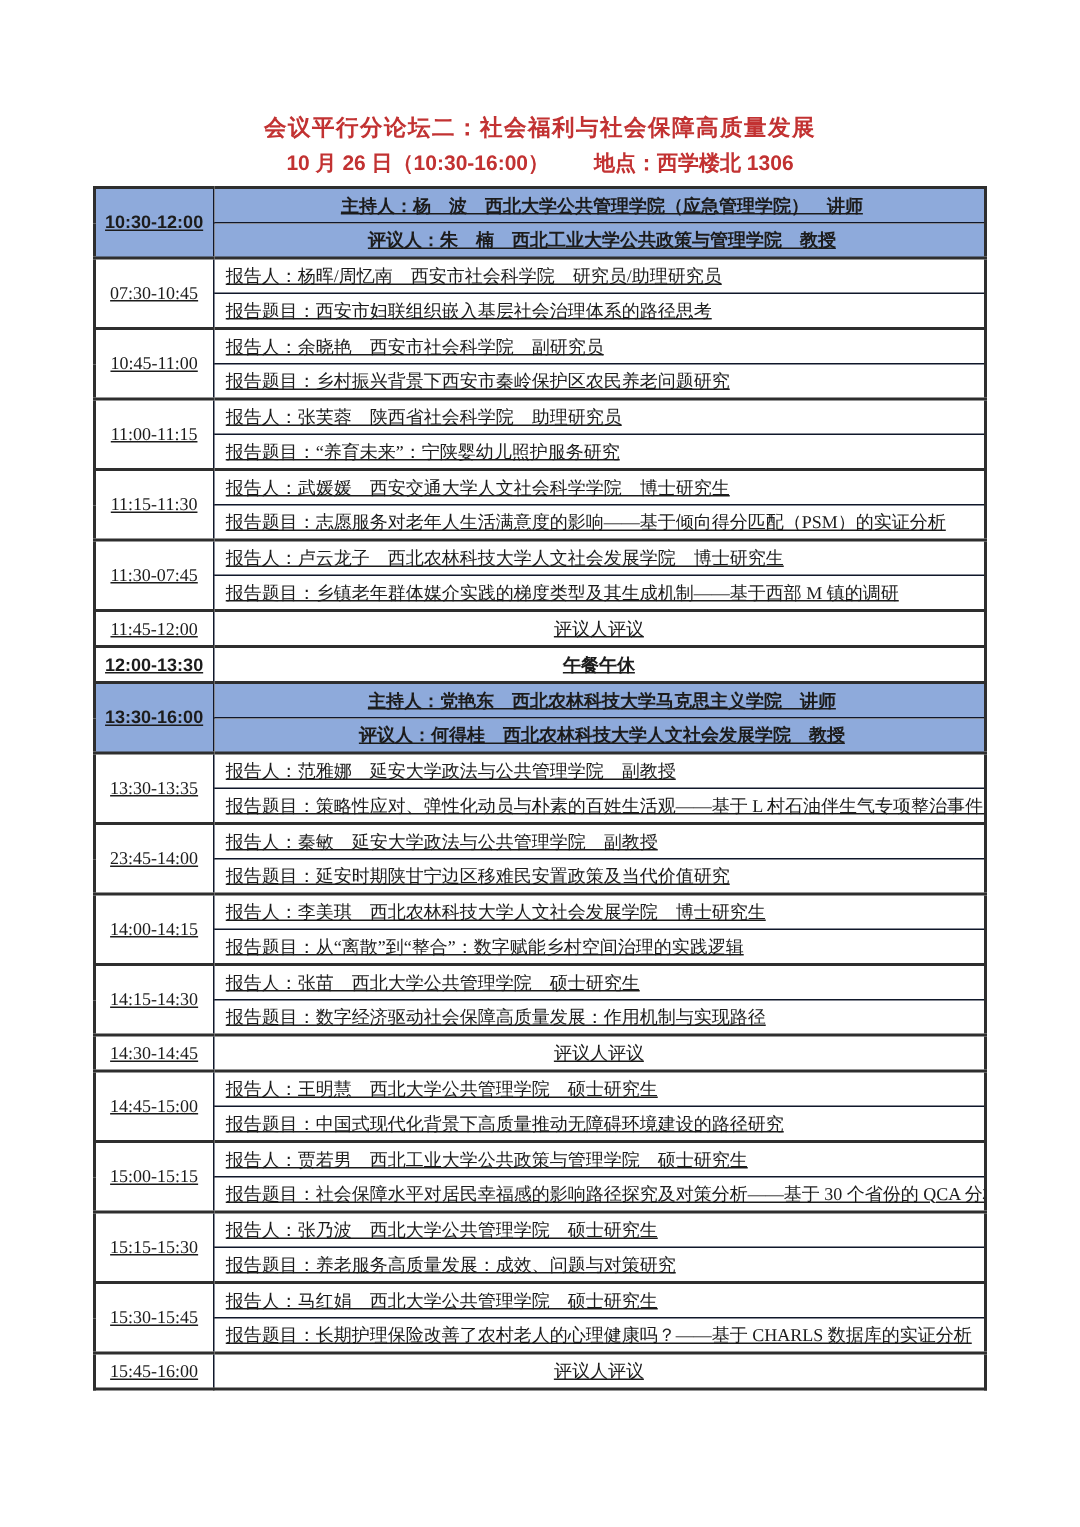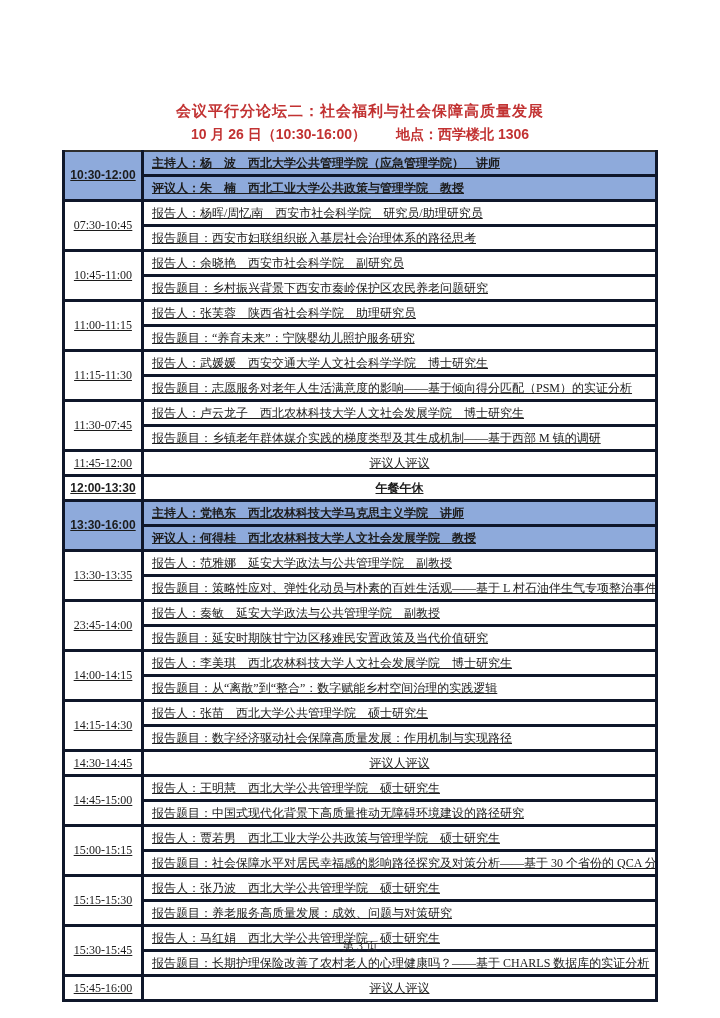--- a/index.html
+++ b/index.html
@@ -6,21 +6,21 @@
   .page {
     position:relative;
     width:720px; height:1018px;
     background:#ffffff;
     font-family:"Liberation Serif", serif;
     color:#1c1c1c;
     overflow:hidden;
   }
   .title {
     margin:0;
-    padding-top:102px;
+    padding-top:76px;
     text-align:center;
     font-family:Liberation Mono, monospace;
     font-size:15px;
     font-weight:bold;
     color:#c23232;
     letter-spacing:1px;
   }
   .subtitle {
     margin-top:5px;
     text-align:center;
@@ -33,21 +33,21 @@
   table.schedule {
     width:596px;
     margin:6px auto 0 auto;
     border-collapse:collapse;
     table-layout:fixed;
     border:2px solid #2e2e2e;
     text-decoration:underline;
   }
   col.c-time { width:79px; }
   td {
-    border:3px solid #0f172a;
+    border:1px solid #0f172a;
     height:22px;
     line-height:15px;
     font-size:12px;
     overflow:hidden;
     white-space:nowrap;
   }
   tr.block-start td { border-top:2px solid #2e2e2e; }
   td.time {
     text-align:center;
     padding:0 2px;
@@ -55,21 +55,21 @@
   }
   td.content {
     padding:0 4px 0 8px;
     text-align:left;
   }
   tr.hdr td {
     background:#8eaadb;
     font-weight:bold;
     font-family:"Liberation Sans", sans-serif;
   }
-  tr.hdr td.content { font-size:12px; }
+  tr.hdr td.content { font-size:12px;text-align:center; }
   td.center { text-align:center; padding:0 20px; }
   tr.brk td {
     font-weight:bold;
     font-family:"Liberation Sans", sans-serif;
   }
   .footer {
     position:absolute;
     left:0; right:0;
     top:938px;
     text-align:center;
@@ -231,15 +231,14 @@
       </tr>
 
       <tr class="block-start">
         <td class="time">15:45-16:00</td>
         <td class="content center">评议人评议</td>
       </tr>
 
     </tbody>
   </table>
 
-  <div class="footer">第 3 页</div>
 
 </div>
 
 </body></html>

